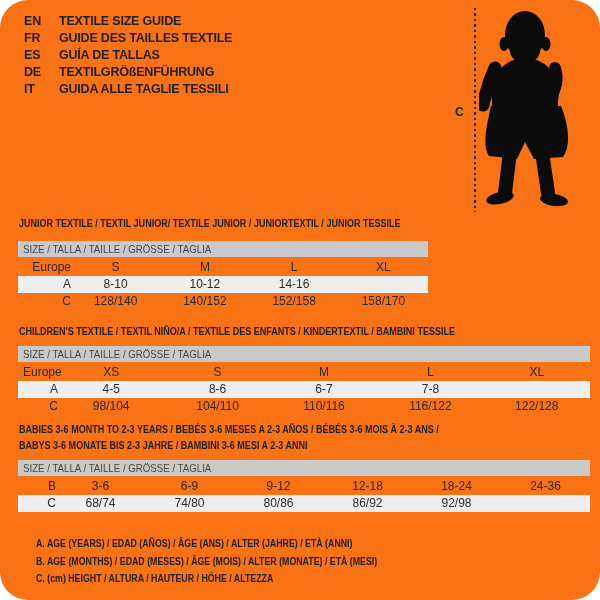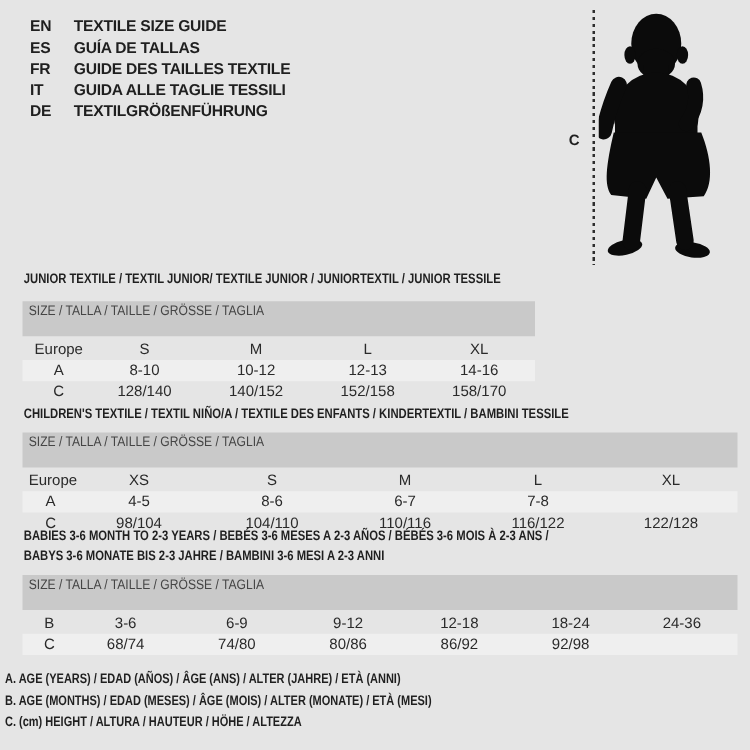--- a/index.html
+++ b/index.html
@@ -1,21 +1,21 @@
 <!DOCTYPE html>
 <html><head>
 <meta charset="utf-8">
 <style>
   html,body{margin:0;padding:0;}
   body{
     width:600px;height:600px;background:#ffffff;
     font-family:"Liberation Sans",sans-serif;color:#1f1f1f;
     position:relative;overflow:hidden;
   }
-  .page{position:absolute;inset:0;background:#e5e5e5;}
+  .page{position:absolute;inset:0;background:#f97316;border-radius:28px;}
 
   
   .langs{position:absolute;left:24px;top:13px;}
   .lang-row{display:flex;height:17px;line-height:17px;
     font-weight:bold;font-size:12.5px;letter-spacing:-.2px;white-space:nowrap;}
   .lang-row .code{width:35px;flex:0 0 35px;}
 
   
   .measure-line{position:absolute;left:474px;top:8px;width:2px;height:204px;
     background:repeating-linear-gradient(to bottom,#2e2e2e 0 2.5px,transparent 2.5px 5.5px);}
@@ -27,61 +27,61 @@
     transform:scaleX(.82);transform-origin:left top;white-space:nowrap;line-height:15.5px;}
   #title1{top:216px;}
   #title2{top:324px;}
   #title3{top:422px;}
 
   
   .tbl{position:absolute;left:18px;}
   #tbl1{top:241px;width:410px;}
   #tbl2{top:346px;width:572px;}
   #tbl3{top:460px;width:572px;}
-  .size-bar{height:28px;background:#c9c9c9;margin-bottom:2px;line-height:16px;
+  .size-bar{height:16px;background:#c9c9c9;margin-bottom:2px;line-height:16px;
     padding-left:5px;font-size:11px;color:#454545;}
   .size-bar span{display:inline-block;transform:scaleX(.88);transform-origin:left center;white-space:nowrap;}
   .grid-row{display:grid;height:17px;line-height:17px;font-size:12px;color:#2a2a2a;}
   .t1 .grid-row{grid-template-columns:53px repeat(4,1fr);}
   .t2 .grid-row{grid-template-columns:40px repeat(5,1fr);}
   .t3 .grid-row{grid-template-columns:38px repeat(6,1fr);}
   .grid-row .cell{text-align:center;}
-  .grid-row .lab{text-align:center;padding-left:5px;}
+  .grid-row .lab{text-align:right;padding-left:5px;}
   .grid-row.alt{background:#efefef;}
 
   
-  .notes{position:absolute;left:4px;top:535px;}
+  .notes{position:absolute;left:36px;top:535px;}
   .note{font-weight:bold;font-size:11px;height:17.5px;line-height:17.5px;
     transform:scaleX(.8);transform-origin:left center;white-space:nowrap;}
 </style>
 </head>
 <body>
 
 <div class="page">
 
   <div class="langs">
     <div class="lang-row">
       <span class="code">EN</span>
       <span class="lbl">TEXTILE SIZE GUIDE</span>
     </div>
     <div class="lang-row">
+      <span class="code">FR</span>
+      <span class="lbl">GUIDE DES TAILLES TEXTILE</span>
+    </div>
+    <div class="lang-row">
       <span class="code">ES</span>
       <span class="lbl">GUÍA DE TALLAS</span>
     </div>
     <div class="lang-row">
-      <span class="code">FR</span>
-      <span class="lbl">GUIDE DES TAILLES TEXTILE</span>
+      <span class="code">DE</span>
+      <span class="lbl">TEXTILGRÖßENFÜHRUNG</span>
     </div>
     <div class="lang-row">
       <span class="code">IT</span>
       <span class="lbl">GUIDA ALLE TAGLIE TESSILI</span>
-    </div>
-    <div class="lang-row">
-      <span class="code">DE</span>
-      <span class="lbl">TEXTILGRÖßENFÜHRUNG</span>
     </div>
   </div>
 
   <div class="measure-line"></div>
   <div class="measure-c">C</div>
   <svg class="baby-svg" viewBox="0 0 100 202" aria-hidden="true">
     <g fill="#0b0b0b" stroke="none">
       <ellipse cx="46" cy="27" rx="20" ry="24"></ellipse>
       <ellipse cx="25" cy="36" rx="4.5" ry="7"></ellipse>
       <ellipse cx="67" cy="36" rx="4.5" ry="7"></ellipse>
@@ -112,21 +112,20 @@
       <span class="cell lab">Europe</span>
       <span class="cell">S</span>
       <span class="cell">M</span>
       <span class="cell">L</span>
       <span class="cell">XL</span>
     </div>
     <div class="grid-row alt">
       <span class="cell lab">A</span>
       <span class="cell">8-10</span>
       <span class="cell">10-12</span>
-      <span class="cell">12-13</span>
       <span class="cell">14-16</span>
     </div>
     <div class="grid-row">
       <span class="cell lab">C</span>
       <span class="cell">128/140</span>
       <span class="cell">140/152</span>
       <span class="cell">152/158</span>
       <span class="cell">158/170</span>
     </div>
   </div>

